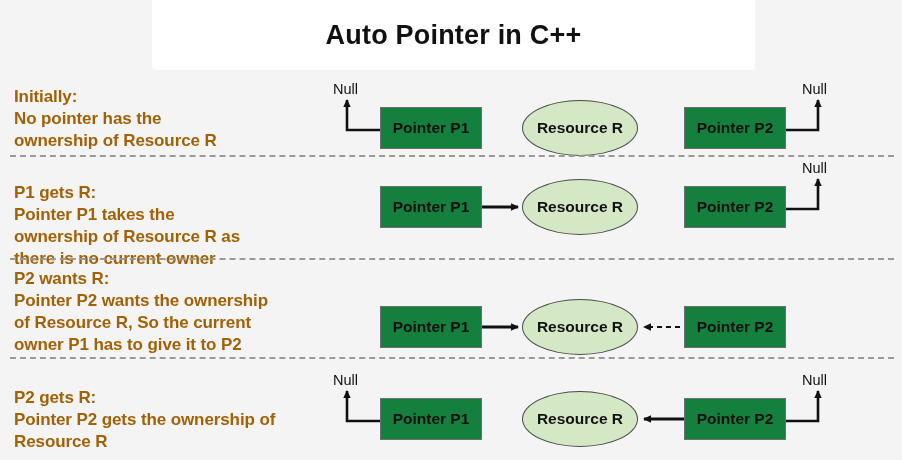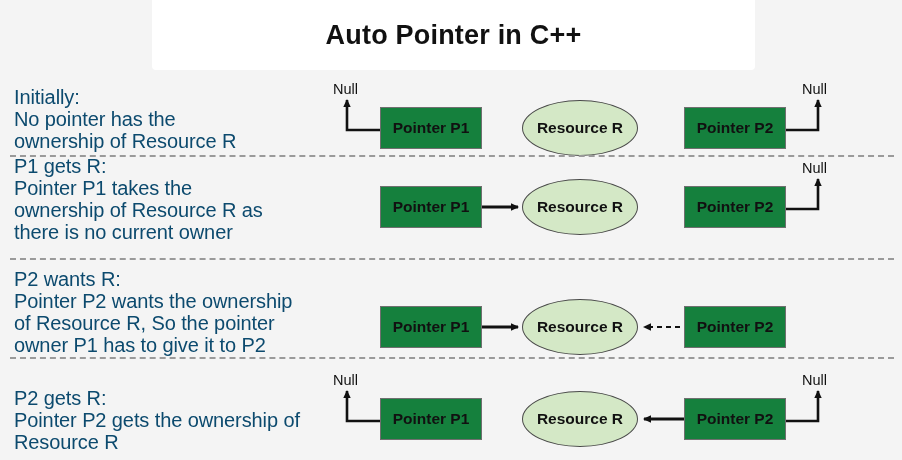--- a/index.html
+++ b/index.html
@@ -50,23 +50,23 @@
     position: absolute;
     left: 10px;
     width: 884px;
     height: 0;
     border-top: 2px dashed #9a9a9a;
   }
 
   .caption {
     position: absolute;
     left: 14px;
-    font-size: 20px;
-    font-weight: 400;
-    color: #0c4a6e;
+    font-size: 17px;
+    font-weight: 700;
+    color: #a16207;
     line-height: 22px;
     white-space: pre-line;
     letter-spacing: -0.1px;
   }
 
   
   .pbox {
     position: absolute;
     width: 102px;
     height: 42px;
@@ -130,37 +130,37 @@
     <div class="null-label" style="left:333px; top:81px;">Null</div>
     <div class="pbox" style="left:380px; top:107px;">Pointer P1</div>
     <div class="rnode" style="left:522px; top:100px;">Resource R</div>
     <div class="pbox" style="left:684px; top:107px;">Pointer P2</div>
     <div class="null-label" style="left:802px; top:81px;">Null</div>
 
     <div class="row-sep" style="top:155px;"></div>
   </div>
 
   <div class="row">
-    <div class="caption" style="top:155px;">P1 gets R:
+    <div class="caption" style="top:182px;">P1 gets R:
 Pointer P1 takes the
 ownership of Resource R as
 there is no current owner</div>
 
     <div class="pbox" style="left:380px; top:186px;">Pointer P1</div>
     <div class="rnode" style="left:522px; top:179px;">Resource R</div>
     <div class="pbox" style="left:684px; top:186px;">Pointer P2</div>
     <div class="null-label" style="left:802px; top:160px;">Null</div>
 
     <div class="row-sep" style="top:258px;"></div>
   </div>
 
   <div class="row">
     <div class="caption" style="top:268px;">P2 wants R:
 Pointer P2 wants the ownership
-of Resource R, So the pointer
+of Resource R, So the current
 owner P1 has to give it to P2</div>
 
     <div class="pbox" style="left:380px; top:306px;">Pointer P1</div>
     <div class="rnode" style="left:522px; top:299px;">Resource R</div>
     <div class="pbox" style="left:684px; top:306px;">Pointer P2</div>
 
     <div class="row-sep" style="top:357px;"></div>
   </div>
 
   <div class="row">

